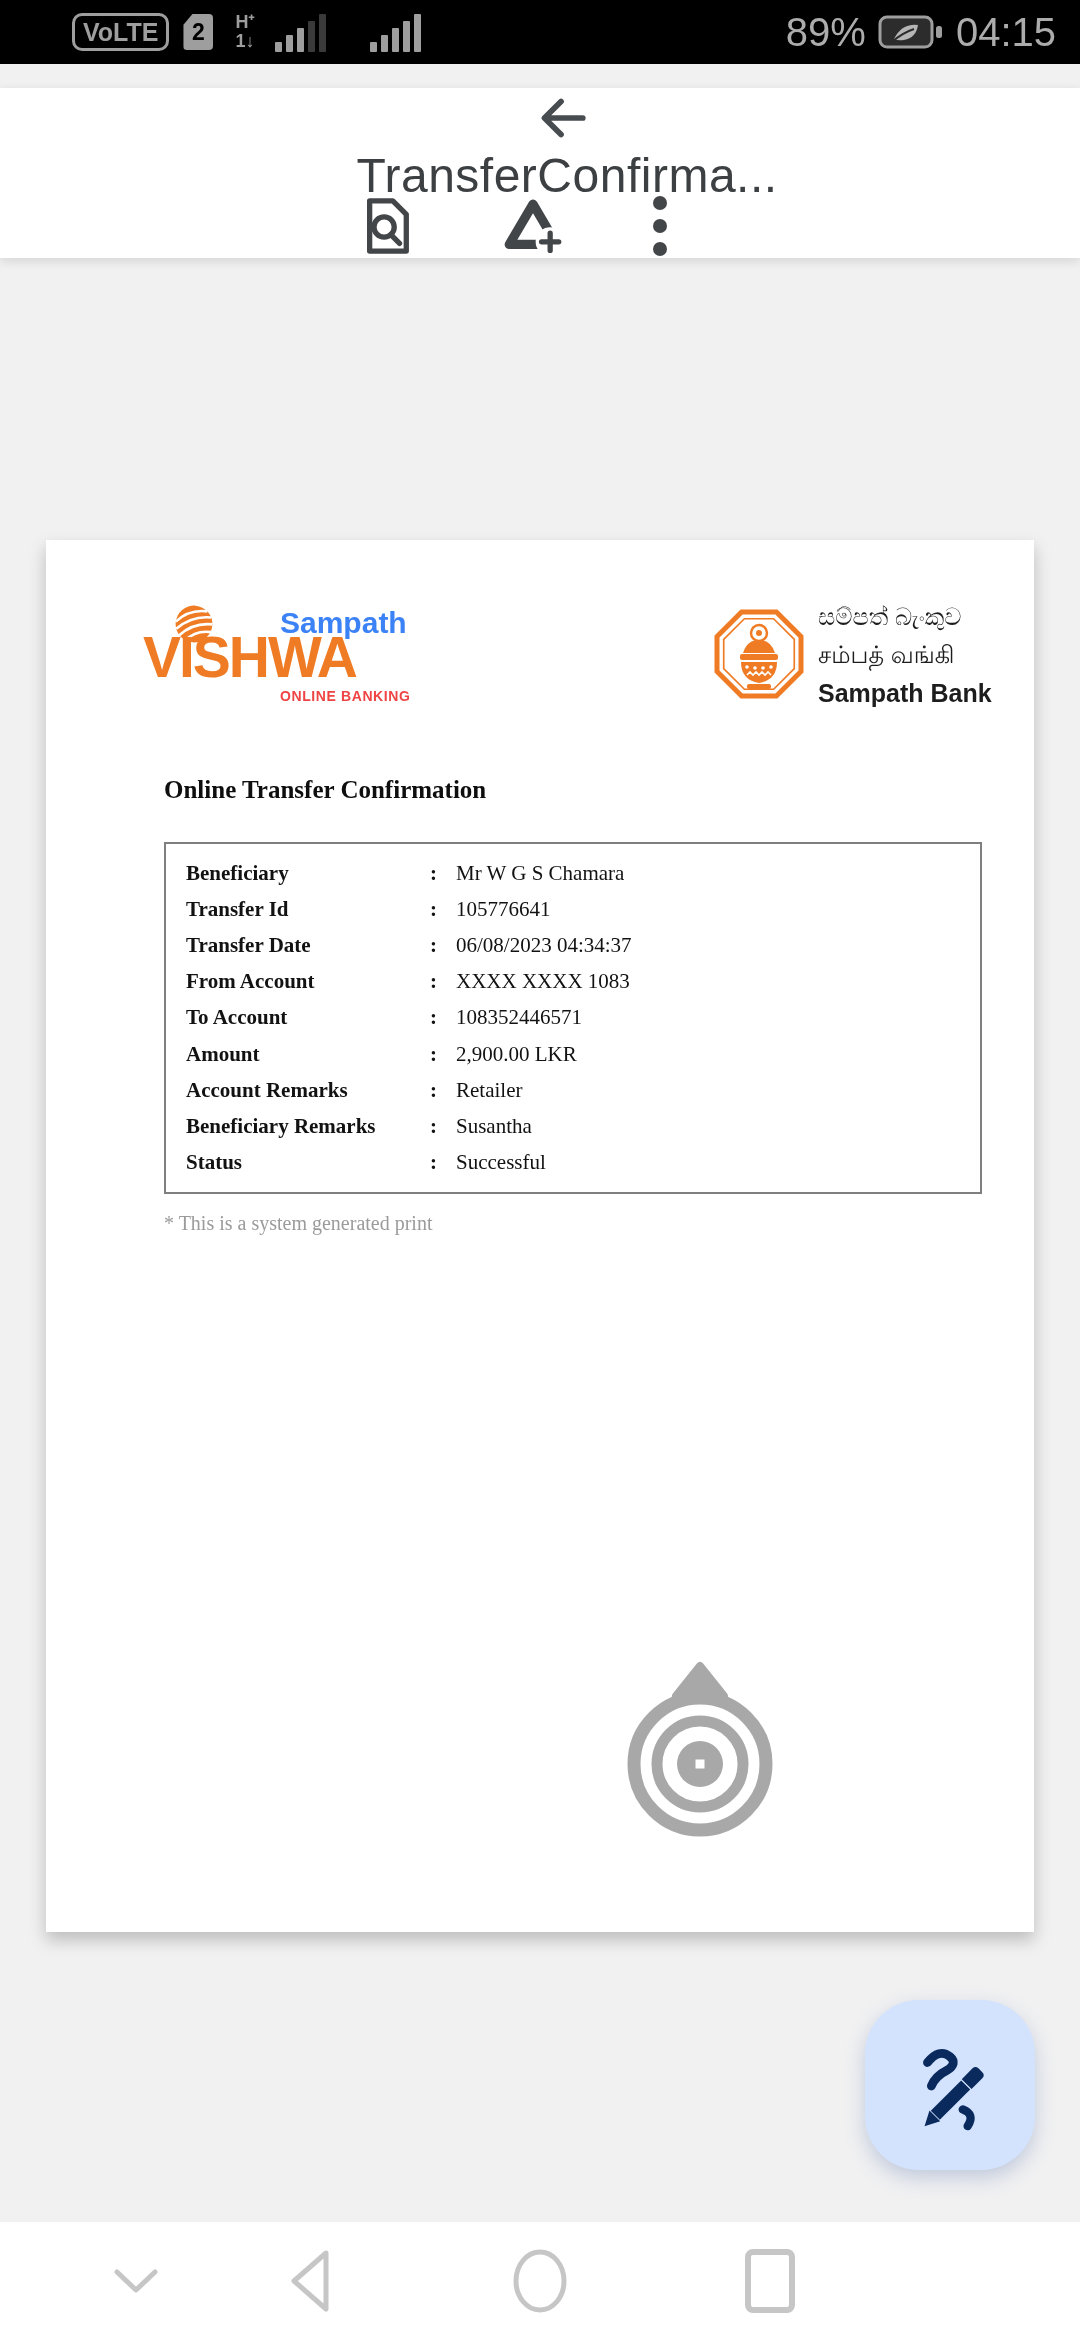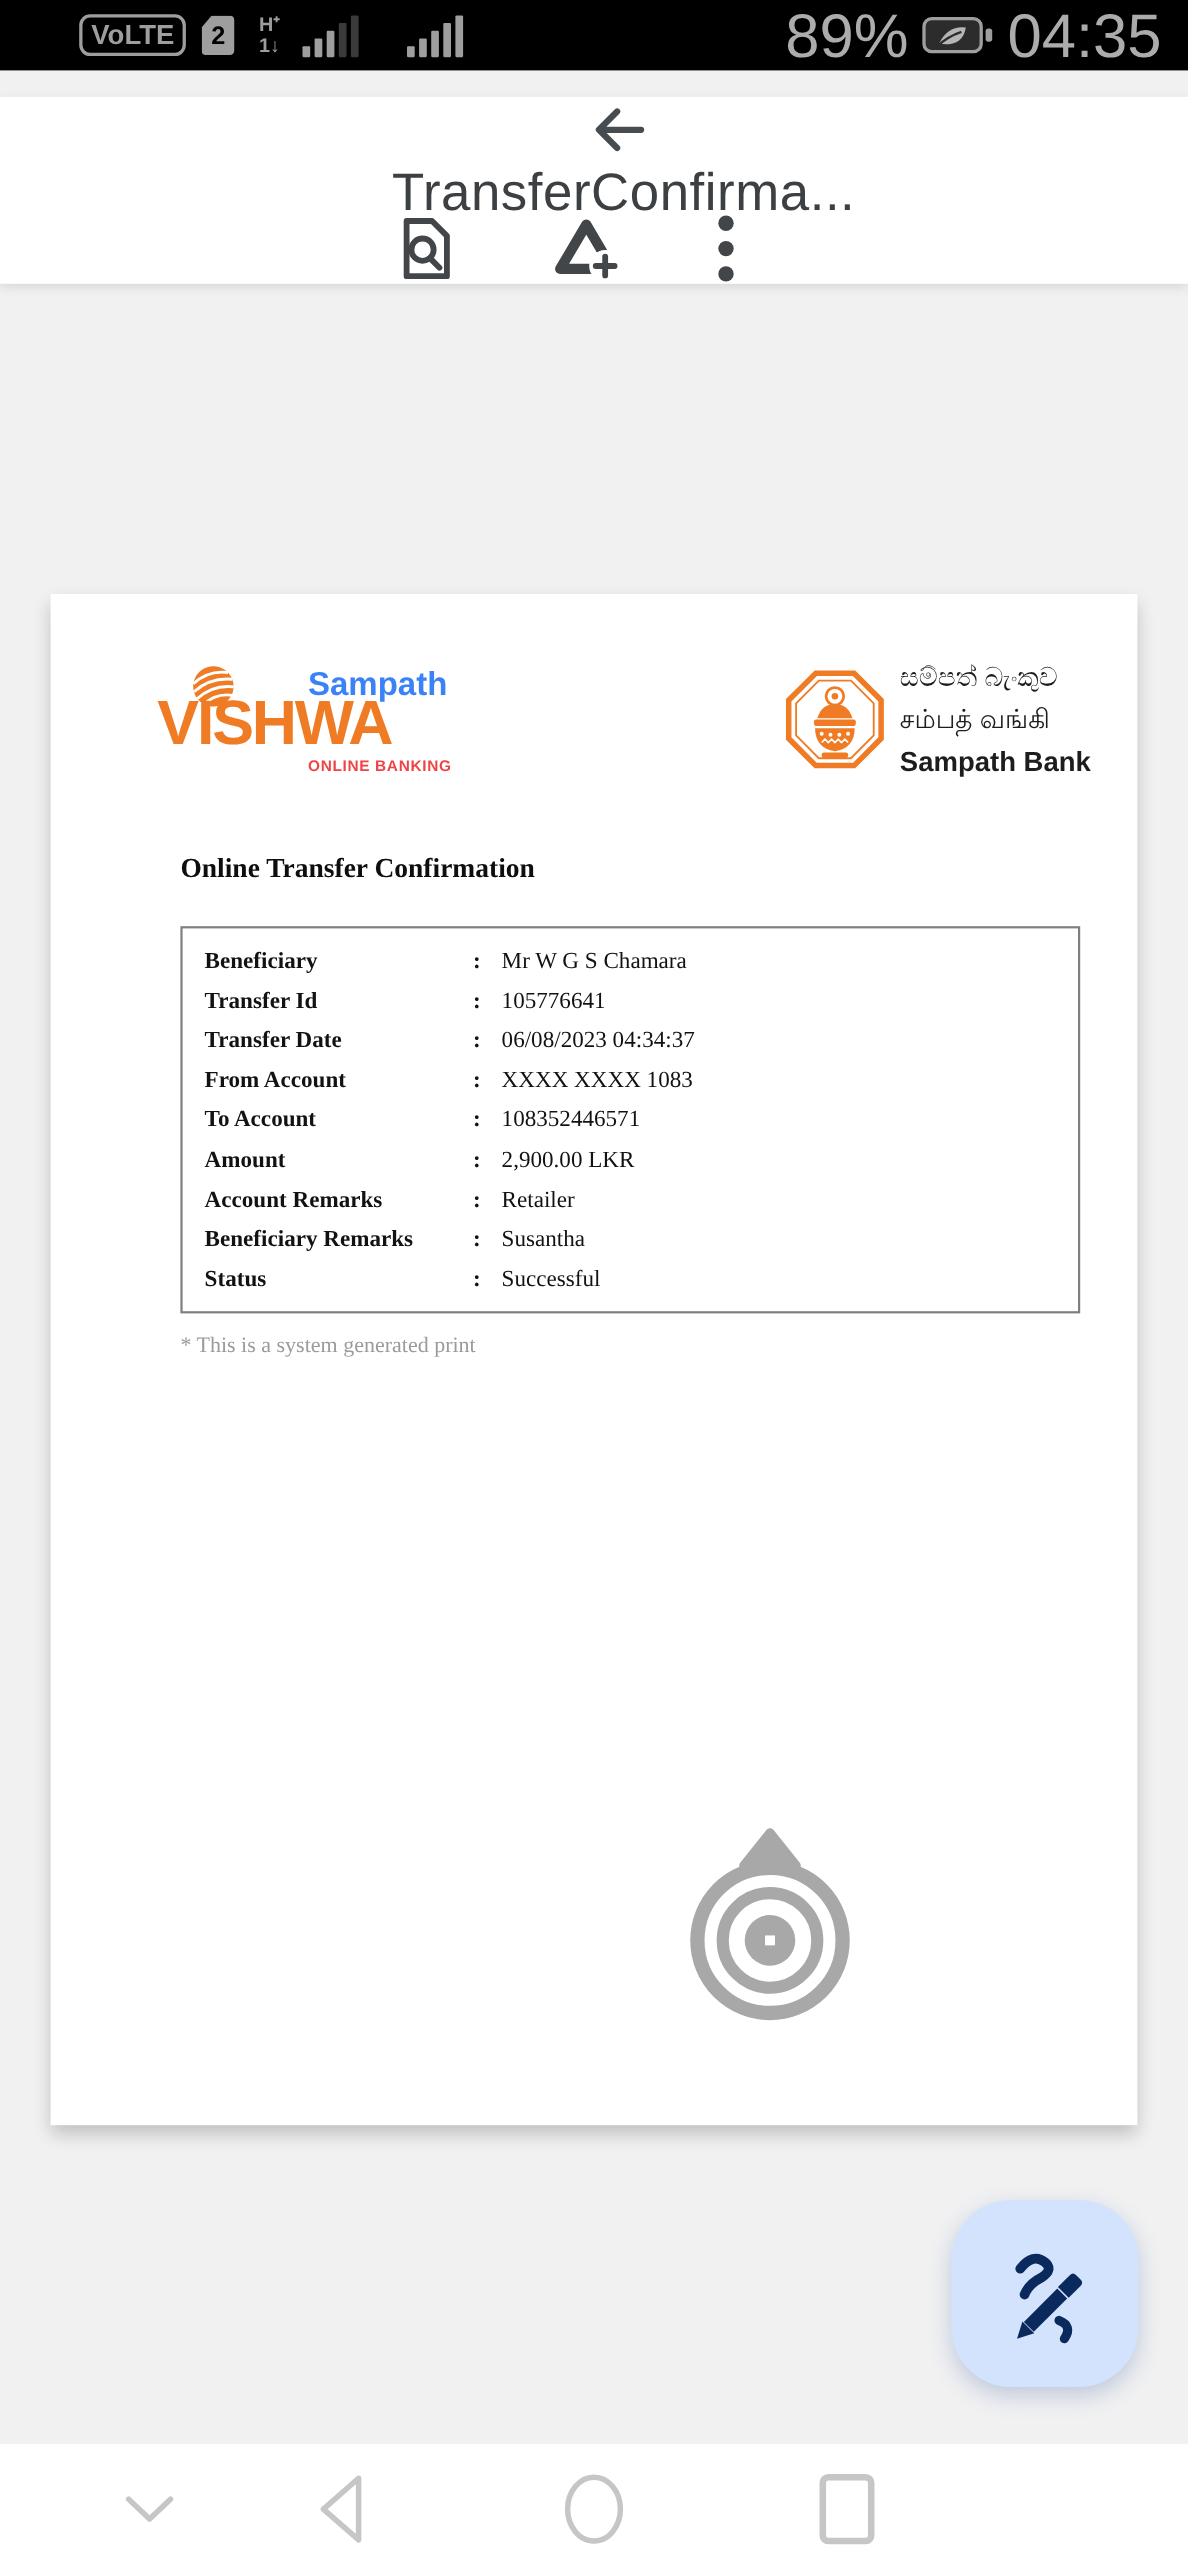--- a/index.html
+++ b/index.html
@@ -15,21 +15,21 @@
   
   .statusbar{position:absolute;left:0;top:0;width:1080px;height:64px;background:#000;display:flex;align-items:center;color:var(--status-bar-icon-gray);}
   .sb-left{display:flex;align-items:center;gap:14px;margin-left:72px;}
   .volte-badge{border:3px solid #9e9e9e;border-radius:10px;padding:1px 8px;font-size:25px;font-weight:bold;color:#9e9e9e;line-height:1.2;}
   .sim-icon{width:30px;height:36px;background:#9e9e9e;clip-path:polygon(30% 0,100% 0,100% 100%,0 100%,0 30%);border-radius:4px;display:flex;align-items:center;justify-content:center;font-size:23px;font-weight:bold;color:#000;}
   .net-stack{display:flex;flex-direction:column;justify-content:center;font-size:18px;font-weight:bold;line-height:19px;color:#9e9e9e;margin-left:8px;}
   .sigbars{display:flex;align-items:flex-end;gap:4px;height:40px;margin-left:6px;}
   .sigbars i{display:block;width:7px;background:#9e9e9e;border-radius:1px;}
   .sigbars i.dim{background:#3a3a3a;}
   .sb-right{display:flex;align-items:center;margin-left:auto;margin-right:24px;gap:12px;}
-  .sb-text{font-size:56px;color:#acacac;}
+  .sb-text{font-size:40px;color:#acacac;}
   .battery{position:relative;width:66px;height:34px;display:flex;align-items:center;}
 
   
   .appbar{position:absolute;left:0;top:88px;width:1080px;height:170px;background:#fff;display:flex;align-items:center;box-shadow:0 3px 10px rgba(0,0,0,0.12);z-index:5;flex-direction:column;}
   .back-btn{margin-left:40px;width:60px;height:60px;display:flex;align-items:center;justify-content:center;cursor:pointer;}
   .appbar-title{margin-left:54px;font-size:48px;color:#3c4043;letter-spacing:0.5px;flex:1;white-space:nowrap;overflow:hidden;}
   .appbar-actions{display:flex;align-items:center;gap:86px;margin-right:52px;}
   .icon-btn{display:flex;align-items:center;justify-content:center;cursor:pointer;}
 
   
@@ -87,21 +87,21 @@
   <div class="sb-right">
     <span class="sb-text">89%</span>
     <span class="battery">
       <svg width="66" height="34" viewBox="0 0 66 34">
         <rect x="2" y="2" width="52" height="30" rx="7" fill="#2c2c2c" stroke="#9e9e9e" stroke-width="3"></rect>
         <path d="M16,24 Q24,8 40,10 Q38,23 26,25 Q20,26 16,24 Z" fill="#b5b5b5"></path>
         <path d="M14,27 Q24,18 36,14" stroke="#2c2c2c" stroke-width="2" fill="none"></path>
         <rect x="58" y="11" width="6" height="12" rx="2.5" fill="#9e9e9e"></rect>
       </svg>
     </span>
-    <span class="sb-text">04:35</span>
+    <span class="sb-text">04:15</span>
   </div>
 </div>
 
 <div class="appbar">
   <div class="back-btn">
     <svg width="58" height="58" viewBox="0 0 56 56">
       <path d="M50,28 H14 M29,12 L13,28 L29,44" stroke="#474c50" stroke-width="5.5" fill="none" stroke-linecap="round" stroke-linejoin="round"></path>
     </svg>
   </div>
   <div class="appbar-title">TransferConfirma...</div>

